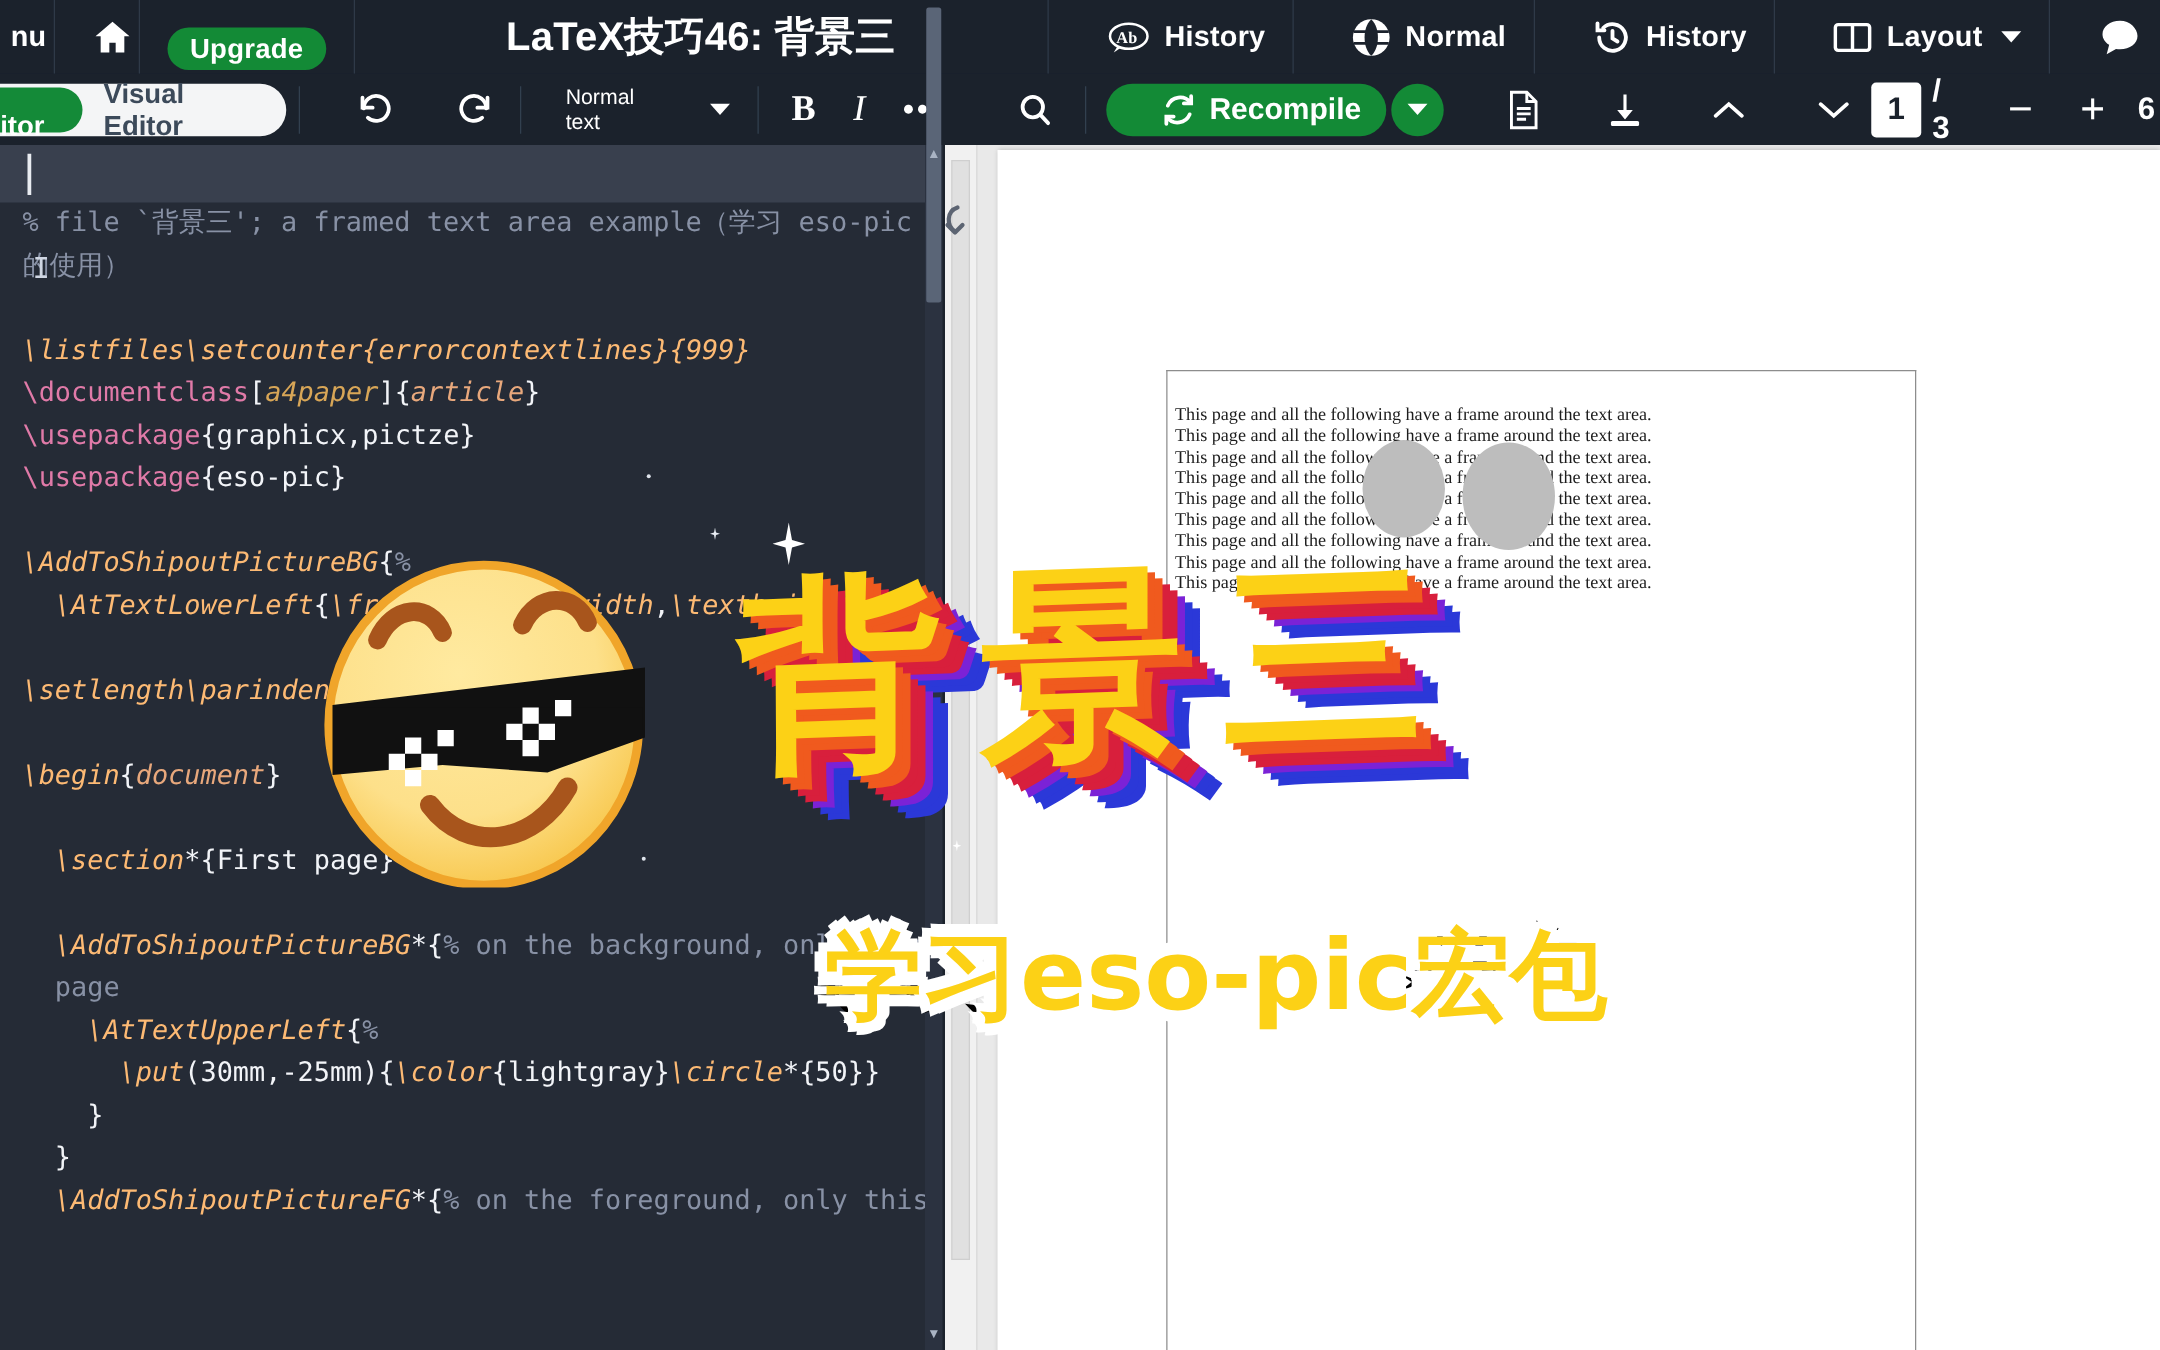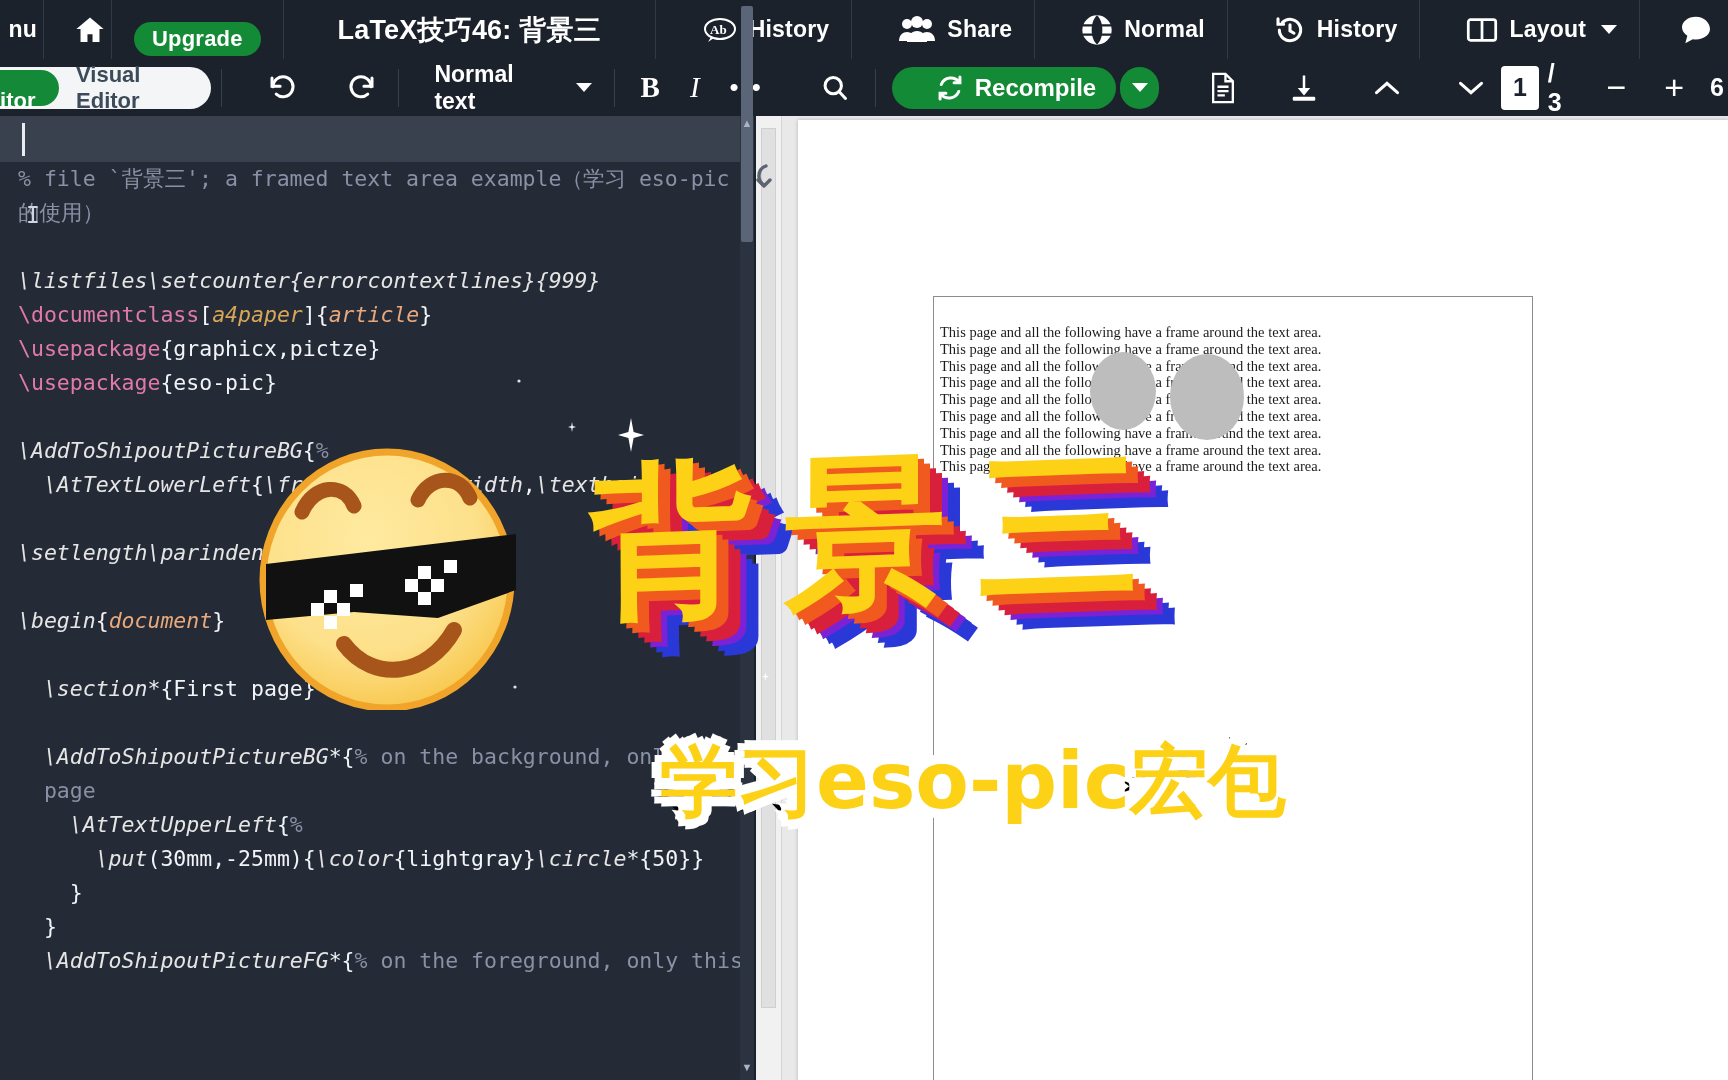--- a/index.html
+++ b/index.html
@@ -21,21 +21,21 @@
   }
   .tb-menu{ width:44px; padding:16px; justify-content:flex-end; padding-right:6px; font-weight:bold;}
   .tb-home{ width:68px; padding:0;}
   .tb-upgrade{ border-right:1px solid #2f3a48; padding:0 22px;}
   .upgrade-pill{
     background:#138a36; color:#fff; border-radius:20px;
     padding:6px 18px; font-size:22px; font-weight:bold; line-height:1;margin-top:18px;
   }
   .tb-title{
     flex:1; justify-content:center; border-right:1px solid #2f3a48;
-    font-size:27px; font-weight:bold;
+    font-size:32px; font-weight:bold;
   }
   .tb-action{ padding:0 22px; }
   .tb-last{ border-right:none; padding:0 14px;}
   .ic{ display:inline-block; vertical-align:middle;margin-left:24px; }
   .ic svg{ display:block; }
   .caret-d{
     width:0;height:0;border-left:8px solid transparent;border-right:8px solid transparent;
     border-top:9px solid #fff; margin-left:4px;
   }
 
@@ -51,21 +51,21 @@
   .es-opt{
     height:36px; display:flex; align-items:center; padding:0 17px;
     font-size:22px; font-weight:bold; border-radius:30px; color:#3c4a5a;
   }
   .es-opt.active{ background:#148a38; color:#fff; }
   .tool-sep{ width:1px;height:38px;background:#32404f;margin:0 10px; }
   .tb2-btn{
     display:flex;align-items:center;justify-content:center;color:#fff;
     height:57px;padding:0 12px; font-size:23px;
   }
-  .normaltext{ color:#fff; font-size:23px; font-weight:bold; padding:0 14px;}
+  .normaltext{ color:#fff; font-size:17px; font-weight:normal; padding:0 14px;}
   .recompile{
     display:flex;align-items:center; background:#138a36; border-radius:22px;
     height:42px; color:#fff; font-weight:bold; font-size:24px; gap:11px;
     padding:0 20px; margin-left:6px;
   }
   .recompile-caret{
     display:flex;align-items:center;justify-content:center;
     background:#138a36;border-radius:22px;height:42px;width:44px;margin-left:4px;
   }
   .pagebox{
@@ -88,21 +88,21 @@
     content:"";position:absolute;left:22px;top:7px;width:3px;height:33px;background:#e9ecf1;
   }
   .code{
     position:absolute; top:46px; left:0; width:752px;
     font-family:"DejaVu Sans Mono", monospace;
     font-size:21.5px; line-height:34px; white-space:pre; padding-left:18px;
     color:#e6e9ef;
   }
   .code .ln{ display:block; height:34px; }
   .cm{ color:#8891a5; }
-  .kw{ color:#e5e5e5; font-style:italic; }
+  .kw{ color:#fdba74; font-style:italic; }
   .kw2{ color:#e07aa8; }
   .br{ color:#f2f4f8; }
   .opt{ color:#d8a657; font-style:italic; }
   .arg{ color:#e8a87c; font-style:italic; }
   .pl{ color:#c7d0de; }
 
   
   .ibeam{
     position:absolute;left:26px;top:86px;color:#cfd6e2;font-size:23px;
     font-family:"DejaVu Sans Mono", monospace;
@@ -224,33 +224,20 @@
       <span class="ic">
         <svg width="36" height="28" viewBox="0 0 36 28" fill="none" stroke="#fff" stroke-width="2">
           <ellipse cx="18" cy="13" rx="15" ry="10"></ellipse>
           <path d="M9 21 L6 26 L12 22" fill="#fff" stroke="none"></path>
           <text x="8" y="18" font-size="13" fill="#fff" stroke="none" font-family="Liberation Serif, serif" font-weight="bold">Ab</text>
         </svg>
       </span>
       <span>History</span>
     </div>
 
-    <div class="tb-cell tb-action">
-      <span class="ic">
-        <svg width="38" height="28" viewBox="0 0 38 28" fill="#fff">
-          <circle cx="9" cy="8" r="5"></circle>
-            <circle cx="29" cy="8" r="5"></circle>
-            <circle cx="19" cy="6" r="6"></circle>
-          <path d="M1 25c0-6 4-9 8-9s8 3 8 9z"></path>
-            <path d="M21 25c0-6 4-9 8-9s8 3 8 9z"></path>
-          <path d="M9 26c0-7 5-11 10-11s10 4 10 11z"></path>
-        </svg>
-      </span>
-      <span>Share</span>
-    </div>
 
     <div class="tb-cell tb-action">
       <span class="ic">
         <svg width="32" height="32" viewBox="0 0 24 24" fill="#fff">
           <circle cx="12" cy="12" r="11"></circle>
           <path d="M12 1c-3 3-4 7-4 11s1 8 4 11c3-3 4-7 4-11s-1-8-4-11z" fill="#1b222c"></path>
           <path d="M1.5 8.5h21M1.5 15.5h21" stroke="#1b222c" stroke-width="1.6"></path>
         </svg>
       </span>
       <span>Normal</span>

